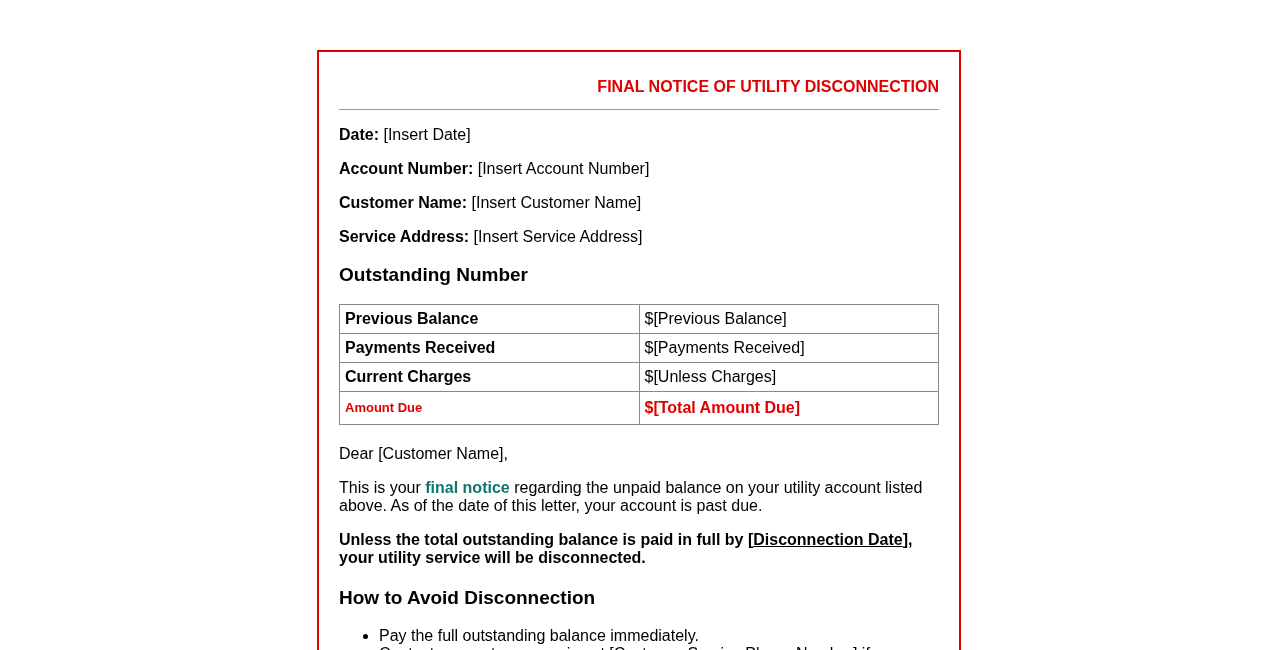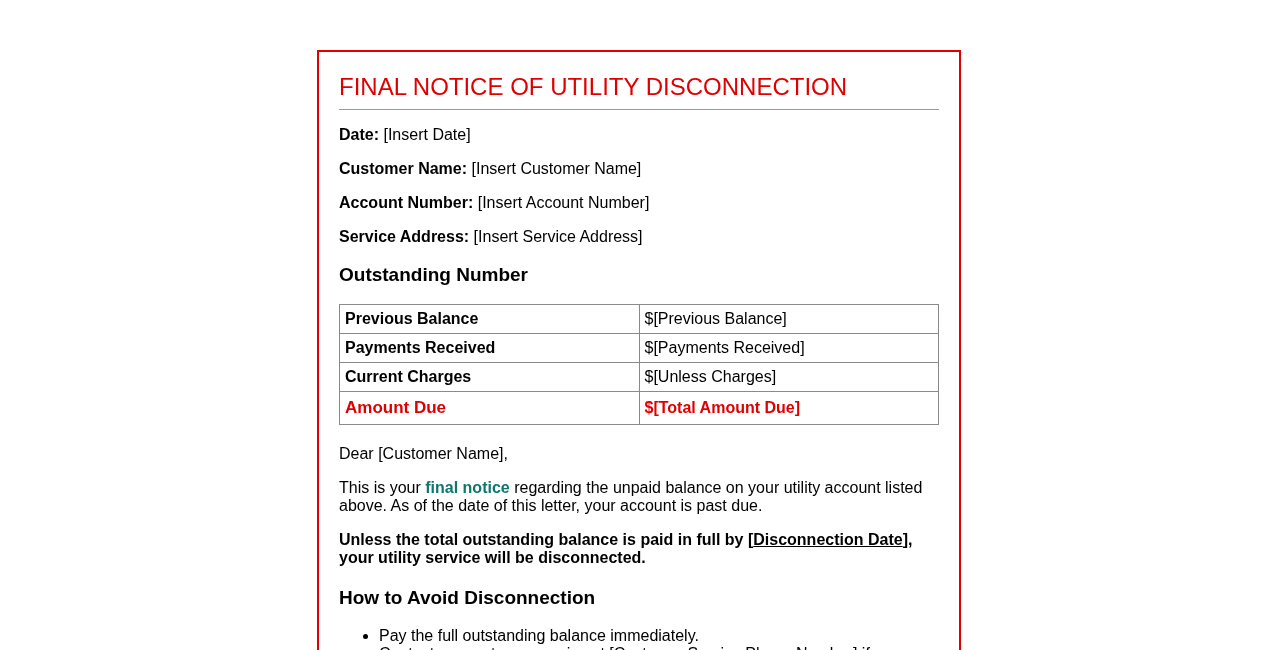--- a/index.html
+++ b/index.html
@@ -12,23 +12,23 @@
     .notice {
       position: absolute;
       left: 317px; top: 50px;
       width: 600px;
       padding: 0 20px 40px 20px;
       border: 2px solid #e00000;
       box-sizing: content-box;
     }
     .title {
       color: #e00000;
-      font-size: 24px;
-      font-weight: normal;
-      text-align: left;
+      font-size: 16px;
+      font-weight: bold;
+      text-align: right;
       margin: 21px 0 0 0;
       line-height: 28px;
     }
     .rule {
       height: 0;
       border: none;
       border-top: 1px solid #999999;
       margin: 8px 0 0 0;
     }
     .field {
@@ -54,21 +54,21 @@
       line-height: 18px;
       width: 50%;
     }
     table.balance td.key { font-weight: bold; }
     table.balance tr.due td {
       color: #e00000;
       font-weight: bold;
       padding-top: 7px;
       padding-bottom: 7px;
     }
-    table.balance tr.due td.key { font-size: 17px; }
+    table.balance tr.due td.key { font-size: 13px; }
     p {
       margin: 16px 0 0 0;
       line-height: 18px;
     }
     p.first { margin-top: 20px; }
     .red-bold { color: #0f766e; font-weight: bold; }
     .warn { font-weight: bold; }
     .warn u { text-decoration: underline; }
     h2.avoid { margin-top: 20px; }
     ul {
@@ -82,26 +82,26 @@
 
 <div class="notice">
   <div class="title">FINAL NOTICE OF UTILITY DISCONNECTION</div>
   <hr class="rule">
 
   <div class="field">
     <span class="lbl">Date:</span>
     <span>[Insert Date]</span>
   </div>
   <div class="field">
+    <span class="lbl">Account Number:</span>
+    <span>[Insert Account Number]</span>
+  </div>
+  <div class="field">
     <span class="lbl">Customer Name:</span>
     <span>[Insert Customer Name]</span>
-  </div>
-  <div class="field">
-    <span class="lbl">Account Number:</span>
-    <span>[Insert Account Number]</span>
   </div>
   <div class="field">
     <span class="lbl">Service Address:</span>
     <span>[Insert Service Address]</span>
   </div>
 
   <h2>Outstanding Number</h2>
 
   <table class="balance">
     <tbody>

